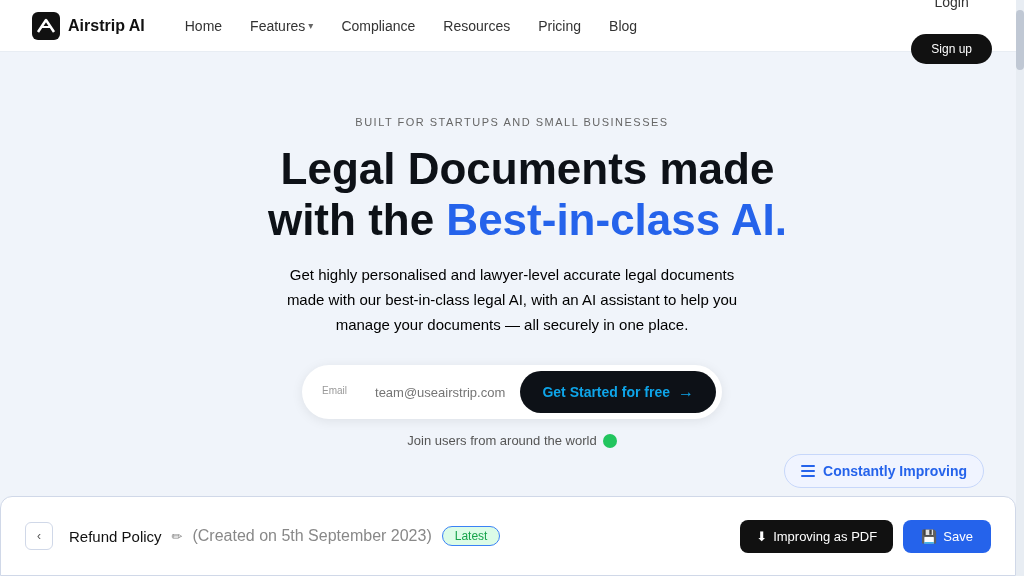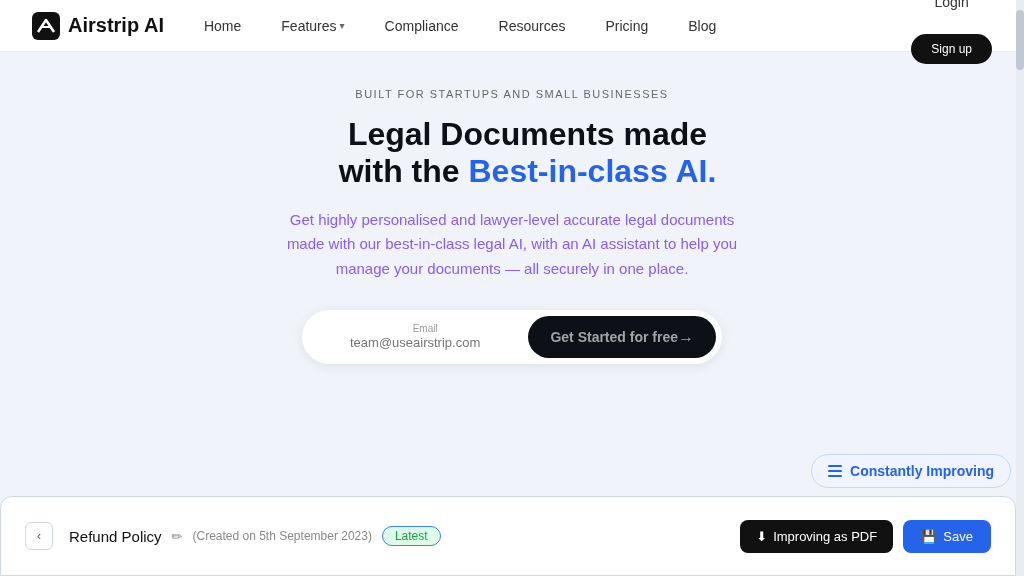--- a/index.html
+++ b/index.html
@@ -21,33 +21,33 @@
       height: 52px;
       border-bottom: 1px solid #e8edf3;
       position: relative;
       z-index: 10;
     }
     .nav-logo {
       display: flex;
       align-items: center;
       gap: 8px;
       font-weight: 700;
-      font-size: 20px;
+      font-size: 16px;
       color: #111;
       margin-right: 40px;
       text-decoration: none;
     }
     .logo-icon {
       width: 28px;
       height: 28px;
     }
     .nav-links {
       display: flex;
       align-items: center;
-      gap: 40px;
+      gap: 28px;
       flex: 1;
     }
     .nav-link {
       font-size: 14px;
       color: #333;
       text-decoration: none;
       cursor: pointer;
       display: flex;
       align-items: center;
       gap: 3px;
@@ -96,90 +96,91 @@
       background: #c0c8d4;
       border-radius: 4px;
       margin-top: 10px;
     }
 
     
     .hero {
       display: flex;
       flex-direction: column;
       align-items: center;
-      padding-top: 36px;
+      padding-top: 64px;
       text-align: center;
     }
     .hero-eyebrow {
       font-size: 11px;
       letter-spacing: 1.5px;
       color: #666;
       font-weight: 500;
       text-transform: uppercase;
       margin-bottom: 16px;
     }
     .hero-title {
-      font-size: 32px;
+      font-size: 44px;
       font-weight: 800;
       color: #0d1117;
       line-height: 1.15;
       max-width: 600px;
       margin-bottom: 18px;
       margin-left: 31px;
     }
     .hero-title .highlight {
       color: #2563eb;
     }
     .hero-desc {
       font-size: 15px;
-      color: #8b5cf6;
+      color: #000000;
       max-width: 480px;
       line-height: 1.65;
       margin-bottom: 28px;
     }
     .hero-form {
       display: flex;
       align-items: center;
       background: #fff;
       border-radius: 50px;
       box-shadow: 0 2px 12px rgba(0,0,0,0.08);
       padding: 6px 6px 6px 20px;
       width: 420px;
       margin-bottom: 14px;
     }
     .email-field-wrapper {
       flex: 1;
       display: flex;
-      flex-direction: column;
+      flex-direction: row;
     }
     .email-label {
       font-size: 10px;
       color: #999;
       margin-bottom: 1px;
     }
     .email-input {
       border: none;
       outline: none;
       font-size: 13px;
       color: #444;
       background: transparent;
       width: 100%;
       margin-left: 28px;
     }
     .btn-cta {
       background: #0d1117;
-      color: #a3a3a3;
+      color: #0ea5e9;
       border: none;
       border-radius: 40px;
       padding: 12px 22px;
       font-size: 14px;
       font-weight: 600;
       cursor: pointer;
       display: flex;
       align-items: center;
+      gap: 8px;
       white-space: nowrap;
     }
     .btn-cta .arrow {
       font-size: 16px;
     }
     .hero-social-proof {
       font-size: 13px;
       color: #555;
       display: flex;
       align-items: center;
@@ -232,21 +233,21 @@
       font-size: 15px;
       font-weight: 400;
       color: #111;
     }
     .panel-edit-icon {
       font-size: 13px;
       color: #888;
       cursor: pointer;
     }
     .panel-doc-meta {
-      font-size: 12px;
+      font-size: 16px;
       color: #888;
     }
     .panel-badge {
       background: #dcfce7;
       color: #16a34a;
       border: 1px solid #3b82f6;
       border-radius: 20px;
       padding: 2px 12px;
       font-size: 12px;
       font-weight: 500;
@@ -280,21 +281,21 @@
       cursor: pointer;
       display: flex;
       align-items: center;
       gap: 6px;
     }
 
     
     .improving-badge {
       position: absolute;
       bottom: 88px;
-      right: 13px;
+      right: 40px;
       background: #f0f4ff;
       border: 1.5px solid #c7d7fa;
       border-radius: 20px;
       padding: 8px 16px;
       display: flex;
       align-items: center;
       gap: 8px;
       font-size: 14px;
       font-weight: 600;
       color: #2563eb;
@@ -359,20 +360,24 @@
     <div class="email-field-wrapper">
       <span class="email-label">Email</span>
       <input class="email-input" type="email" placeholder="team@useairstrip.com" style="">
     </div>
     <button class="btn-cta">
       <span>Get Started for free</span>
       <span class="arrow">→</span>
     </button>
   </div>
 
+  <div class="hero-social-proof">
+    <span>Join users from around the world</span>
+    <span class="globe-dot"></span>
+  </div>
 </div>
 
 <div class="improving-badge">
   <div class="menu-lines">
     <div class="menu-line"></div>
     <div class="menu-line"></div>
     <div class="menu-line"></div>
   </div>
   <span>Constantly Improving</span>
 </div>

